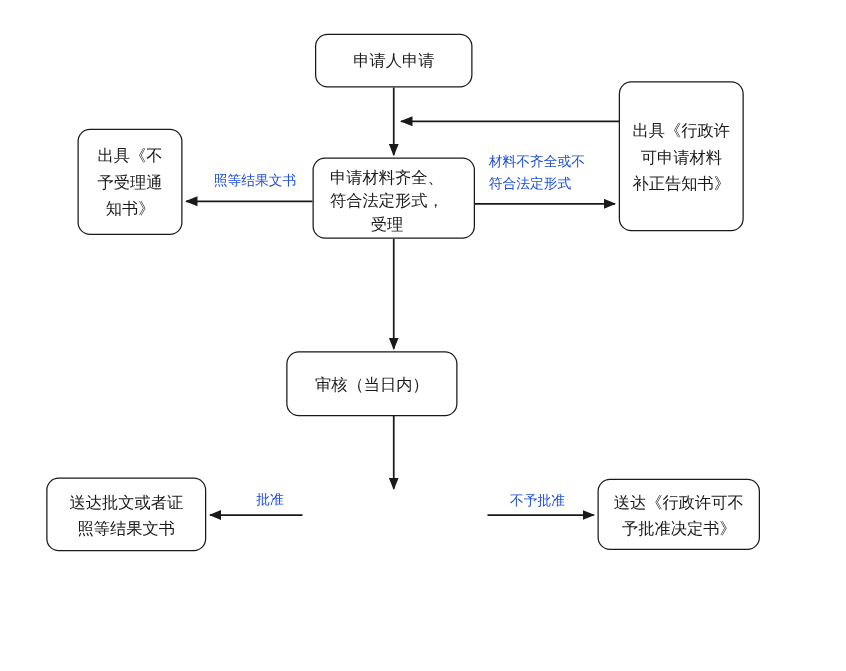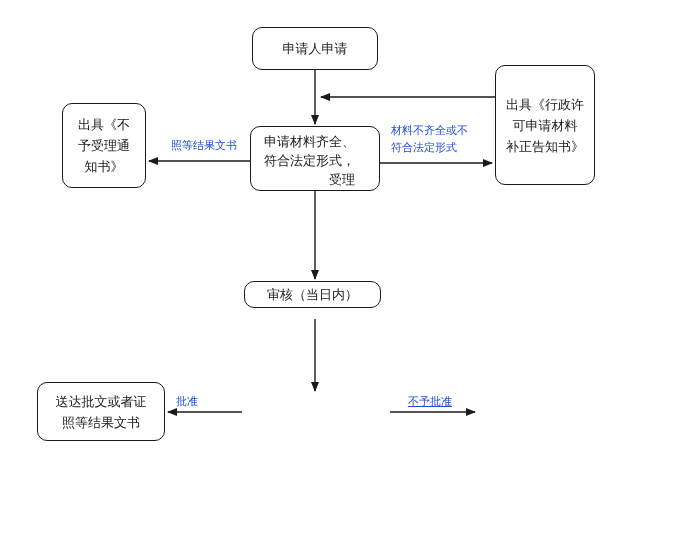--- a/index.html
+++ b/index.html
@@ -33,38 +33,38 @@
     line-height: 21px;
     display: flex;
     align-items: center;
     justify-content: center;
     text-align: center;
     white-space: pre-line;
   }
   .node-apply        { left: 252px; top: 27px;  width: 126px; height: 43px; }
   .node-accept       { left: 250px; top: 126px; width: 130px; height: 65px;
                        justify-content: flex-start; align-items: flex-start;
-                       text-align: right; padding: 5px 8px 0 13px; line-height: 19px; }
+                       text-align: center; padding: 5px 8px 0 13px; line-height: 19px; }
   .node-reject       { left: 62px;  top: 103px; width: 84px;  height: 85px; }
   .node-supplement   { left: 495px; top: 65px;  width: 100px; height: 120px; }
-  .node-review       { left: 244px; top: 281px; width: 137px; height: 27px; }
+  .node-review       { left: 229px; top: 281px; width: 137px; height: 52px; }
   .node-decide       { left: 242px; top: 393px; width: 148px; height: 38px; }
   .node-deliver-ok   { left: 37px;  top: 382px; width: 128px; height: 59px; }
   .node-deliver-deny { left: 478px; top: 383px; width: 130px; height: 57px; }
   .edge-label {
     position: absolute;
     color: #1d4ed8;
     font-size: 11px;
     line-height: 17px;
     white-space: pre-line;
   }
   .label-not-in-scope { left: 155px; top: 137px; width: 98px; text-align: center; }
   .label-incomplete   { left: 391px; top: 122px; width: 100px; text-align: left; }
-  .label-approved     { left: 176px; top: 393px; width: 30px; text-align: left; }
-  .label-denied       { left: 402px; top: 393px; width: 56px; text-align: center; text-decoration: underline; }
+  .label-approved     { left: 201px; top: 393px; width: 30px; text-align: center; font-family: Liberation Mono, monospace; }
+  .label-denied       { left: 402px; top: 393px; width: 56px; text-align: center; }
 </style>
 </head>
 <body>
 
 <div class="canvas">
 
   <svg class="connectors" viewBox="0 0 677 537" xmlns="http://www.w3.org/2000/svg">
     <defs>
       <marker id="arrow" markerUnits="userSpaceOnUse" markerWidth="10" markerHeight="8" refX="9" refY="4" orient="auto">
         <path d="M0,0 L10,4 L0,8 Z" fill="#1a1a1a"></path>
@@ -93,20 +93,22 @@
   <div class="node node-supplement">出具《行政许
 可申请材料
 补正告知书》</div>
 
   <div class="node node-review">审核（当日内）</div>
 
 
   <div class="node node-deliver-ok">送达批文或者证
 照等结果文书</div>
 
+  <div class="node node-deliver-deny">送达《行政许可不
+予批准决定书》</div>
 
   <div class="edge-label label-not-in-scope">照等结果文书</div>
 
   <div class="edge-label label-incomplete">材料不齐全或不
 符合法定形式</div>
 
   <div class="edge-label label-approved">批准</div>
 
   <div class="edge-label label-denied">不予批准</div>
 

